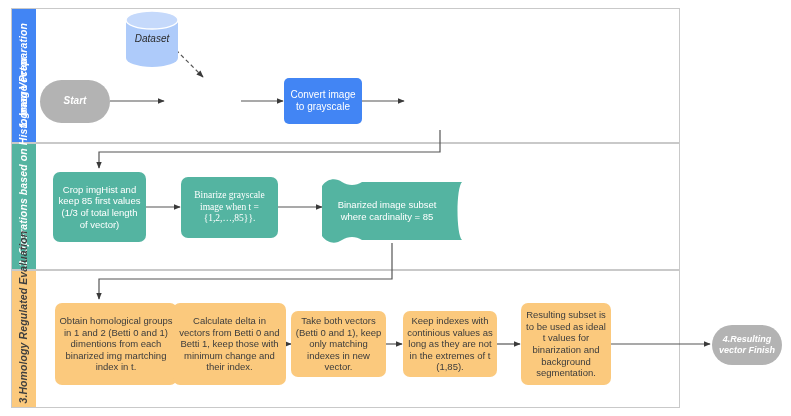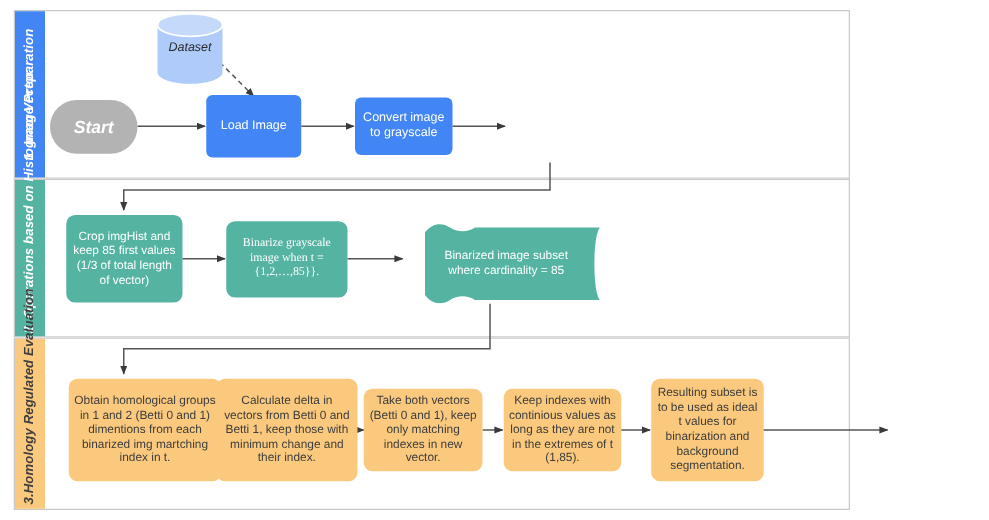--- a/index.html
+++ b/index.html
@@ -87,21 +87,21 @@
   .n-orange {
     background: #fbc97d;
     color: #3c3c3c;
     border-radius: 7px;
     font-size: 9.5px;
   }
   .n-terminator {
     background: #b3b3b3;
     color: #ffffff;
     border-radius: 22px;
-    font-size: 14px;
+    font-size: 10px;
     font-style: italic;
     font-weight: bold;
   }
 
   
   .n-data {
     background: transparent;
     color: #ffffff;
     font-size: 9.5px;
   }
@@ -188,38 +188,35 @@
   </div>
 
   <div class="node n-cylinder" style="left:124px; top:10px; width:56px; height:58px;">
     <svg class="cyl-shape" viewBox="0 0 56 58" preserveAspectRatio="none">
       <path d="M 2 10 L 2 48 A 26 9 0 0 0 54 48 L 54 10 Z" fill="#aecbfa"></path>
       <ellipse cx="28" cy="10" rx="26" ry="9" fill="#c5d9fb" stroke="#ffffff" stroke-width="1.4"></ellipse>
     </svg>
     <span>Dataset</span>
   </div>
 
-  <div class="node n-blue" style="left:165px; top:76px; width:76px; height:50px;">
-    <span>Load Image</span>
-  </div>
 
   <div class="node n-blue" style="left:284px; top:78px; width:78px; height:46px;">
     <span>Convert image to grayscale</span>
   </div>
 
 
   <div class="node n-teal" style="left:53px; top:172px; width:93px; height:70px;">
     <span>Crop imgHist and keep 85 first values (1/3 of total length of vector)</span>
   </div>
 
   <div class="node n-teal" style="left:181px; top:177px; width:97px; height:61px;font-family:Liberation Serif, serif;">
     <span>Binarize grayscale image when t = {1,2,…,85}}.</span>
   </div>
 
-  <div class="node n-data" style="left:340px; top:178px; width:152px; height:65px;justify-content:flex-end;">
+  <div class="node n-data" style="left:322px; top:178px; width:152px; height:65px;justify-content:flex-end;">
     <svg class="data-shape" viewBox="0 0 152 65" preserveAspectRatio="none">
       <path d="M 0 8 C 6 0, 14 0, 20 4 C 26 8, 34 8, 40 4 L 140 4
                C 134 10, 134 56, 140 62 L 40 62
                C 34 58, 26 58, 20 62 C 14 66, 6 66, 0 58 Z" fill="#54b4a1"></path>
     </svg>
     <span style="padding-right:22px;">Binarized image subset where cardinality = 85</span>
   </div>
 
   <div class="node n-orange" style="left:55px; top:303px; width:122px; height:82px;">
     <span>Obtain homological groups in 1 and 2 (Betti 0 and 1) dimentions from each binarized img martching index in t.</span>
@@ -234,14 +231,17 @@
   </div>
 
   <div class="node n-orange" style="left:403px; top:311px; width:94px; height:66px;">
     <span>Keep indexes with continious values as long as they are not in the extremes of t (1,85).</span>
   </div>
 
   <div class="node n-orange" style="left:521px; top:303px; width:90px; height:82px;">
     <span>Resulting subset is to be used as ideal t values for binarization and background segmentation.</span>
   </div>
 
+  <div class="node n-terminator" style="left:712px; top:325px; width:70px; height:40px; font-size:9px;">
+    <span>4.Resulting vector Finish</span>
+  </div>
 
 </div>
 
 </body></html>

